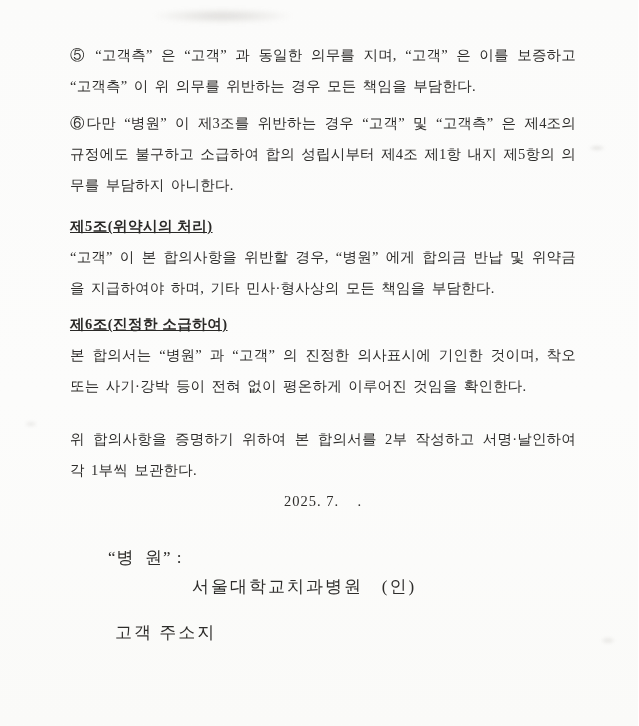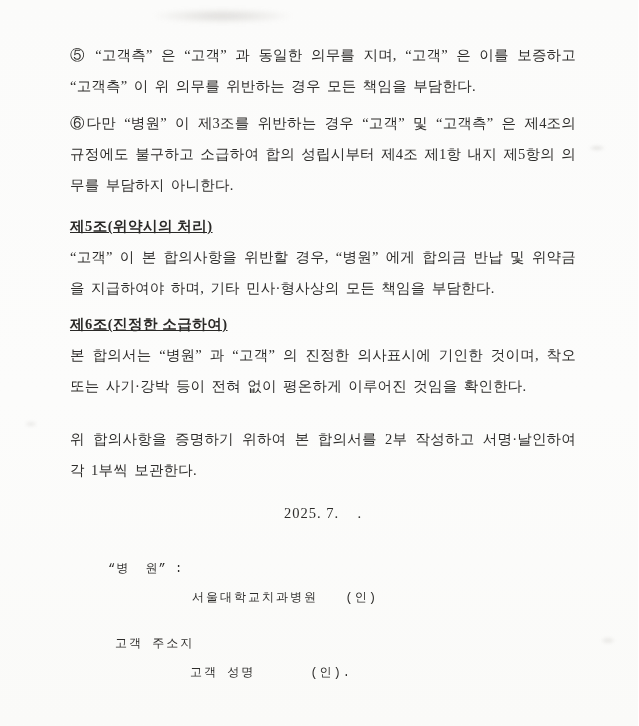--- a/index.html
+++ b/index.html
@@ -37,32 +37,31 @@
     font-size: 14.5px;
     line-height: 31px;
     font-weight: bold;
     letter-spacing: 0.5px;
     color: #2a2927;
     text-decoration: underline;
   }
   .article-title.a6 { margin-top: 5px; }
   .closing { margin-top: 22px; }
   .date-line {
-    margin-top: 12px;
+    margin-top: 0;
     font-size: 14.5px;
     line-height: 31px;
     text-align: center;
     white-space: pre-wrap;
     letter-spacing: 1px;
   }
   .sig-block {
     margin-top: 26px;
     margin-left: 38px;
-    font-size: 12px;
-    font-family: Liberation Mono, monospace;
+    font-size: 17px;
   }
   .sig-block.client {
     margin-top: 17px;
     margin-left: 45px;
   }
   .sig-row {
     display: flex;
     line-height: 29px;
   }
   .sig-label {
@@ -138,18 +137,17 @@
         <span class="sig-value">서울대학교치과병원   (인)</span>
       </div>
     </div>
 
     <div class="sig-block client">
       <div class="sig-row">
         <span class="sig-value">고객 주소지</span>
       </div>
       <div class="sig-row">
         <span class="sig-label"></span>
-        <span class="sig-value">고객 성명      (인).</span>
       </div>
     </div>
 
   </div>
 </div>
 
 </body></html>

